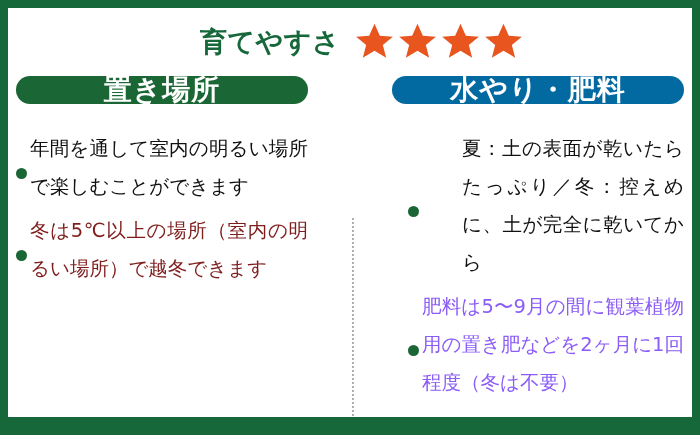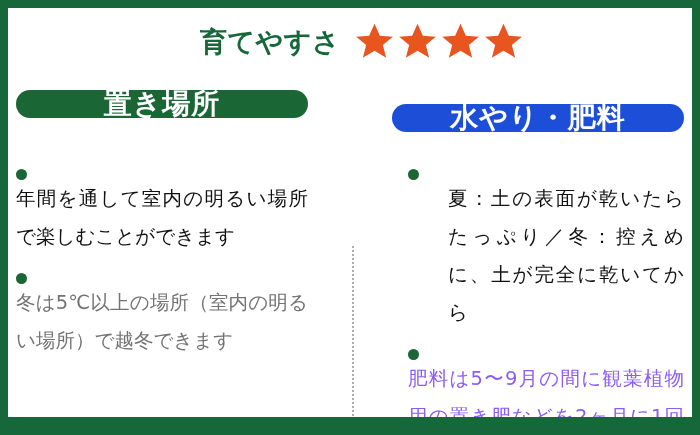--- a/index.html
+++ b/index.html
@@ -93,23 +93,22 @@
     width: 292px;
     box-sizing: border-box;
   }
 
   .column.right {
     padding-left: 16px;
   }
 
   .bullet-item {
     display: flex;
-    align-items: flex-start;
+    align-items: center;
     margin-bottom: 6px;
-    flex-direction: column;
   }
 
   .bullet-dot {
     flex: 0 0 auto;
     width: 11px;
     height: 11px;
     border-radius: 50%;
     background: #1A6634;
     margin-top: 11px;
     margin-right: 3px;
@@ -154,35 +153,35 @@
         <polygon points="12,1.6 15.2,8.8 23,9.4 17,14.4 19,22 12,17.8 5,22 7,14.4 1,9.4 8.8,8.8" fill="#E8551F"></polygon>
       </svg>
       <svg class="star" viewBox="0 0 24 24" aria-hidden="true">
         <polygon points="12,1.6 15.2,8.8 23,9.4 17,14.4 19,22 12,17.8 5,22 7,14.4 1,9.4 8.8,8.8" fill="#E8551F"></polygon>
       </svg>
     </div>
   </div>
 
   <div class="badge-row">
     <div class="badge" style="background: rgb(26, 102, 52);">置き場所</div>
-    <div class="badge" style="background: #1d4ed8; margin-top: 28px;">水やり・肥料</div>
+    <div class="badge" style="background: #0369a1;">水やり・肥料</div>
   </div>
 
   <div class="columns">
 
     <div class="divider" style="border-left-color: rgb(175, 175, 175);"></div>
 
     <div class="column left">
       <div class="bullet-item">
         <span class="bullet-dot" style="background: rgb(26, 102, 52);"></span>
         <span class="bullet-text" style="color: rgb(17, 17, 17);">年間を通して室内の明るい場所で楽しむことができます</span>
       </div>
       <div class="bullet-item">
         <span class="bullet-dot" style="background: rgb(26, 102, 52);"></span>
-        <span class="bullet-text" style="color: #737373;">冬は5℃以上の場所（室内の明るい場所）で越冬できます</span>
+        <span class="bullet-text" style="color: #7f1d1d;">冬は5℃以上の場所（室内の明るい場所）で越冬できます</span>
       </div>
     </div>
 
     <div class="column right">
       <div class="bullet-item">
         <span class="bullet-dot" style="background: rgb(26, 102, 52);"></span>
         <span class="bullet-text" style="color: rgb(17, 17, 17); margin-left: 40px;">夏：土の表面が乾いたらたっぷり／冬：控えめに、土が完全に乾いてから</span>
       </div>
       <div class="bullet-item">
         <span class="bullet-dot" style="background: rgb(26, 102, 52);"></span>

